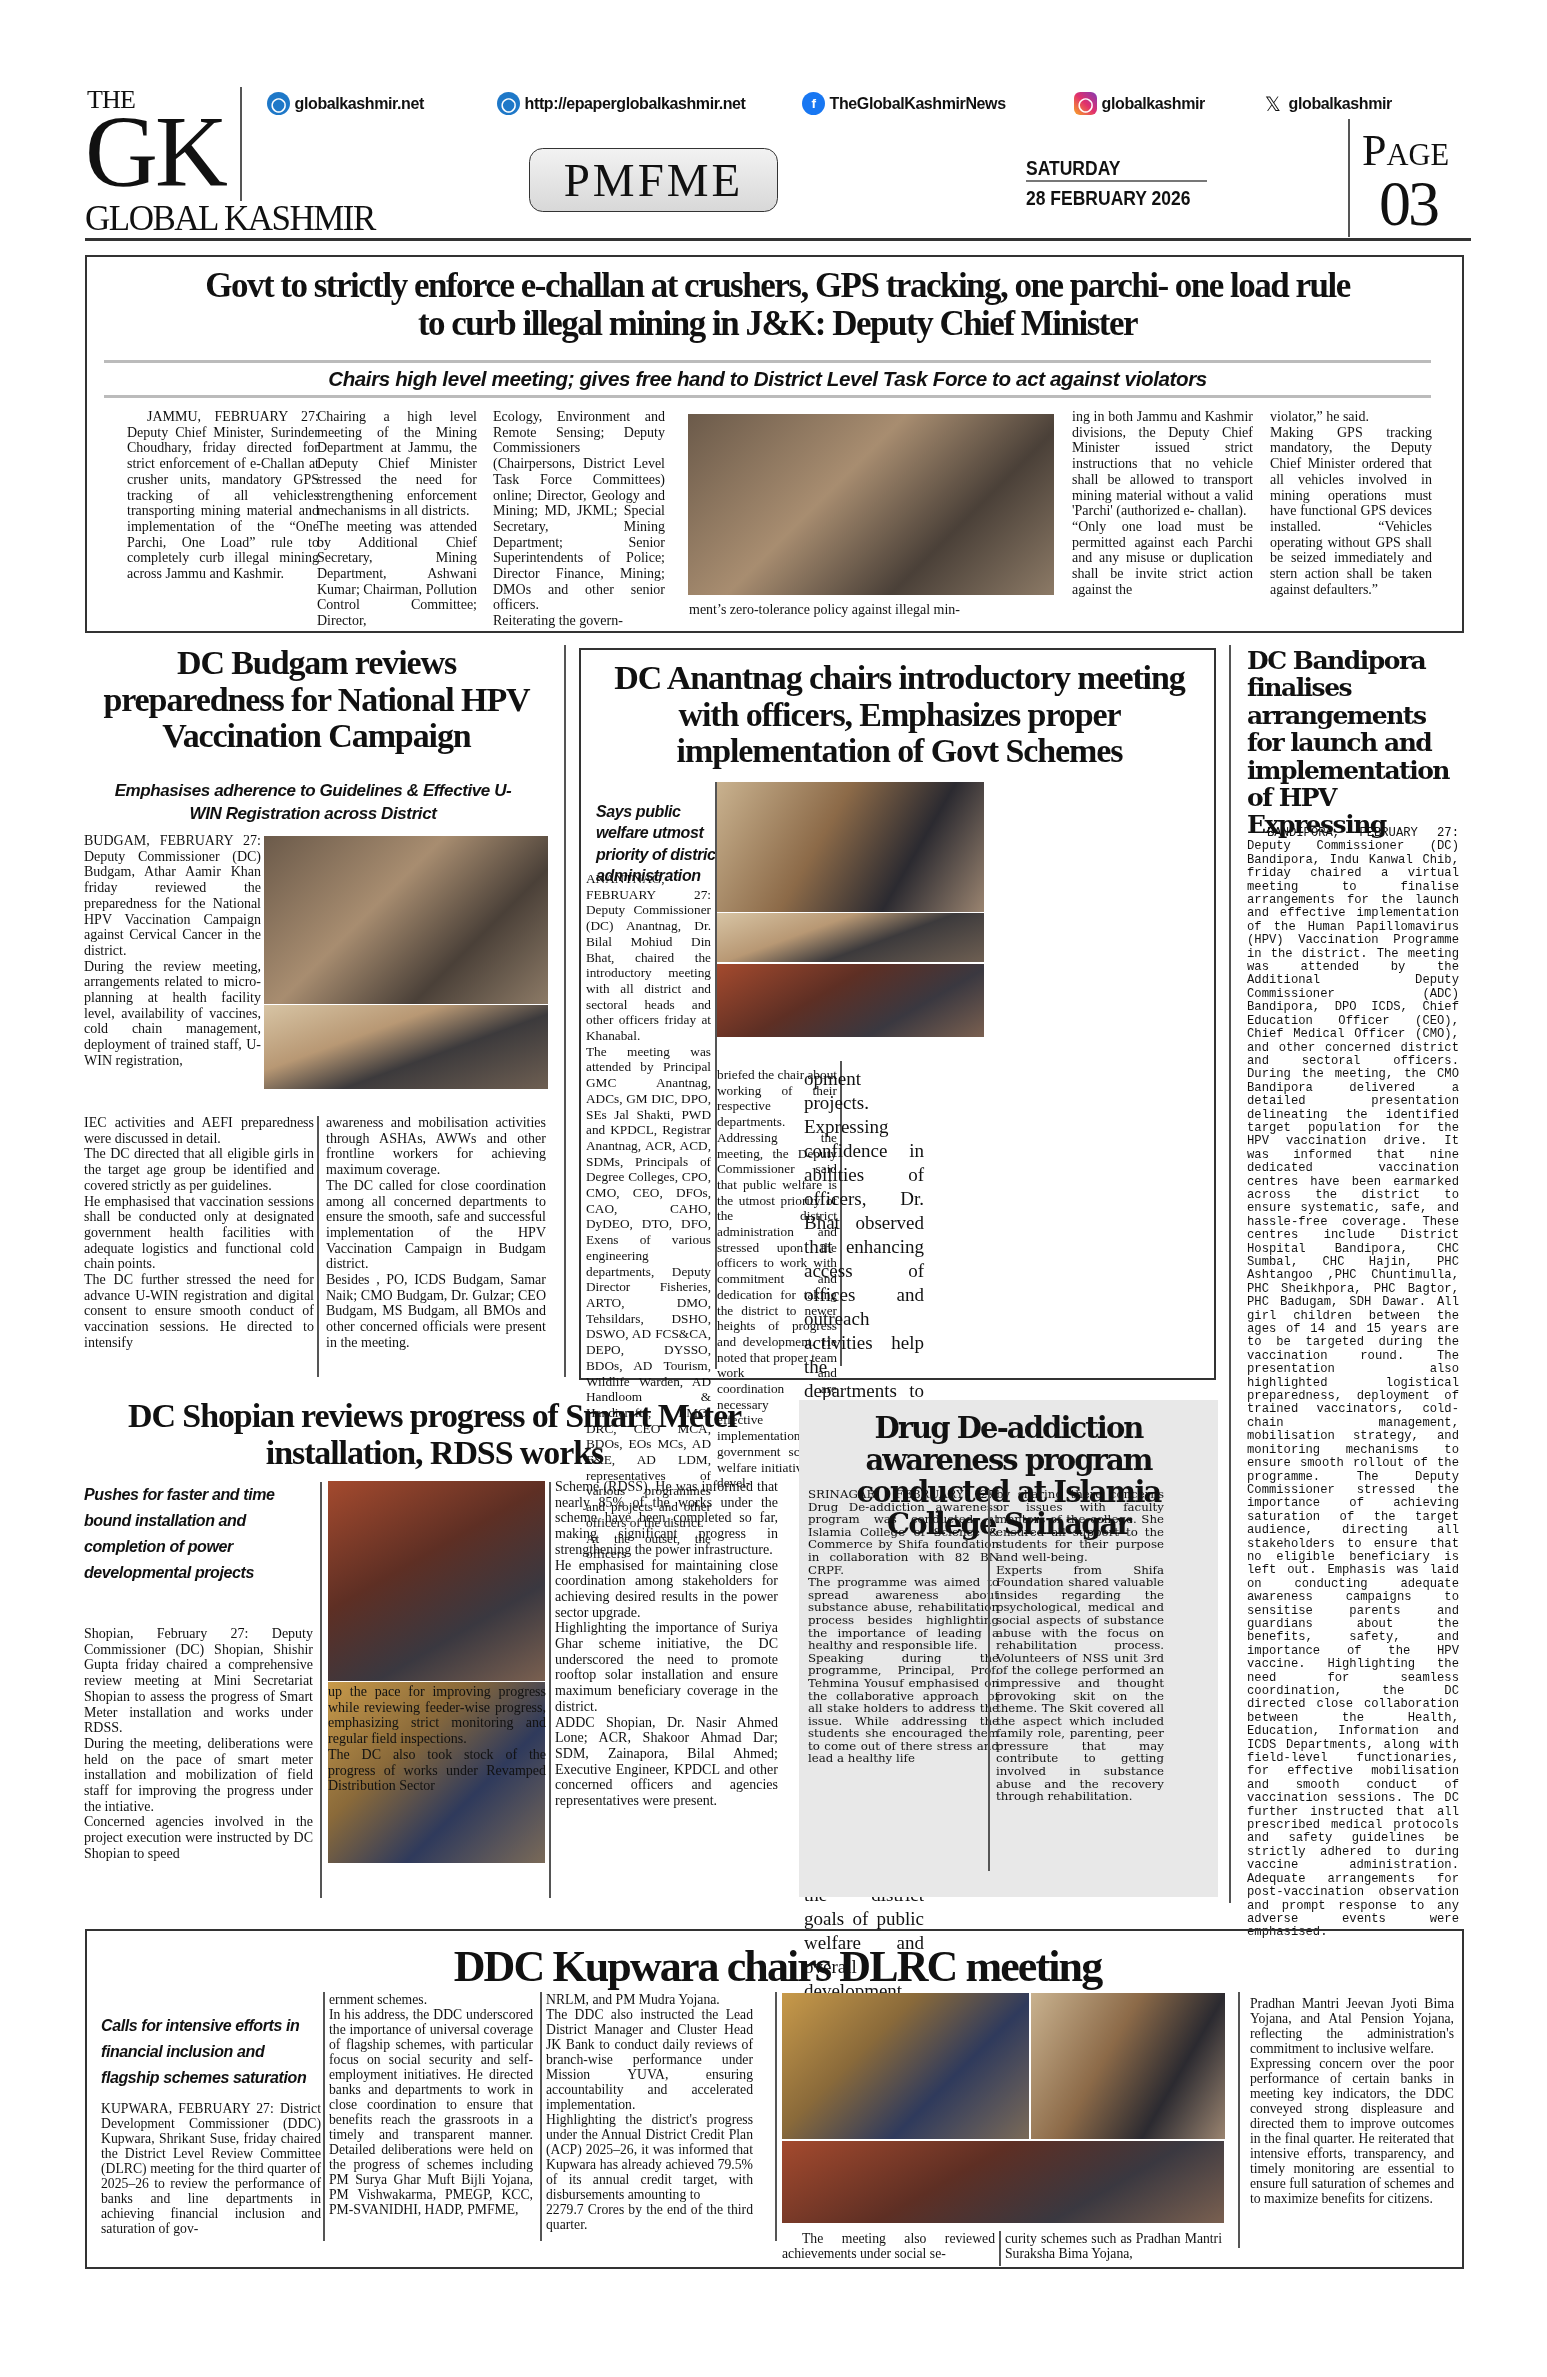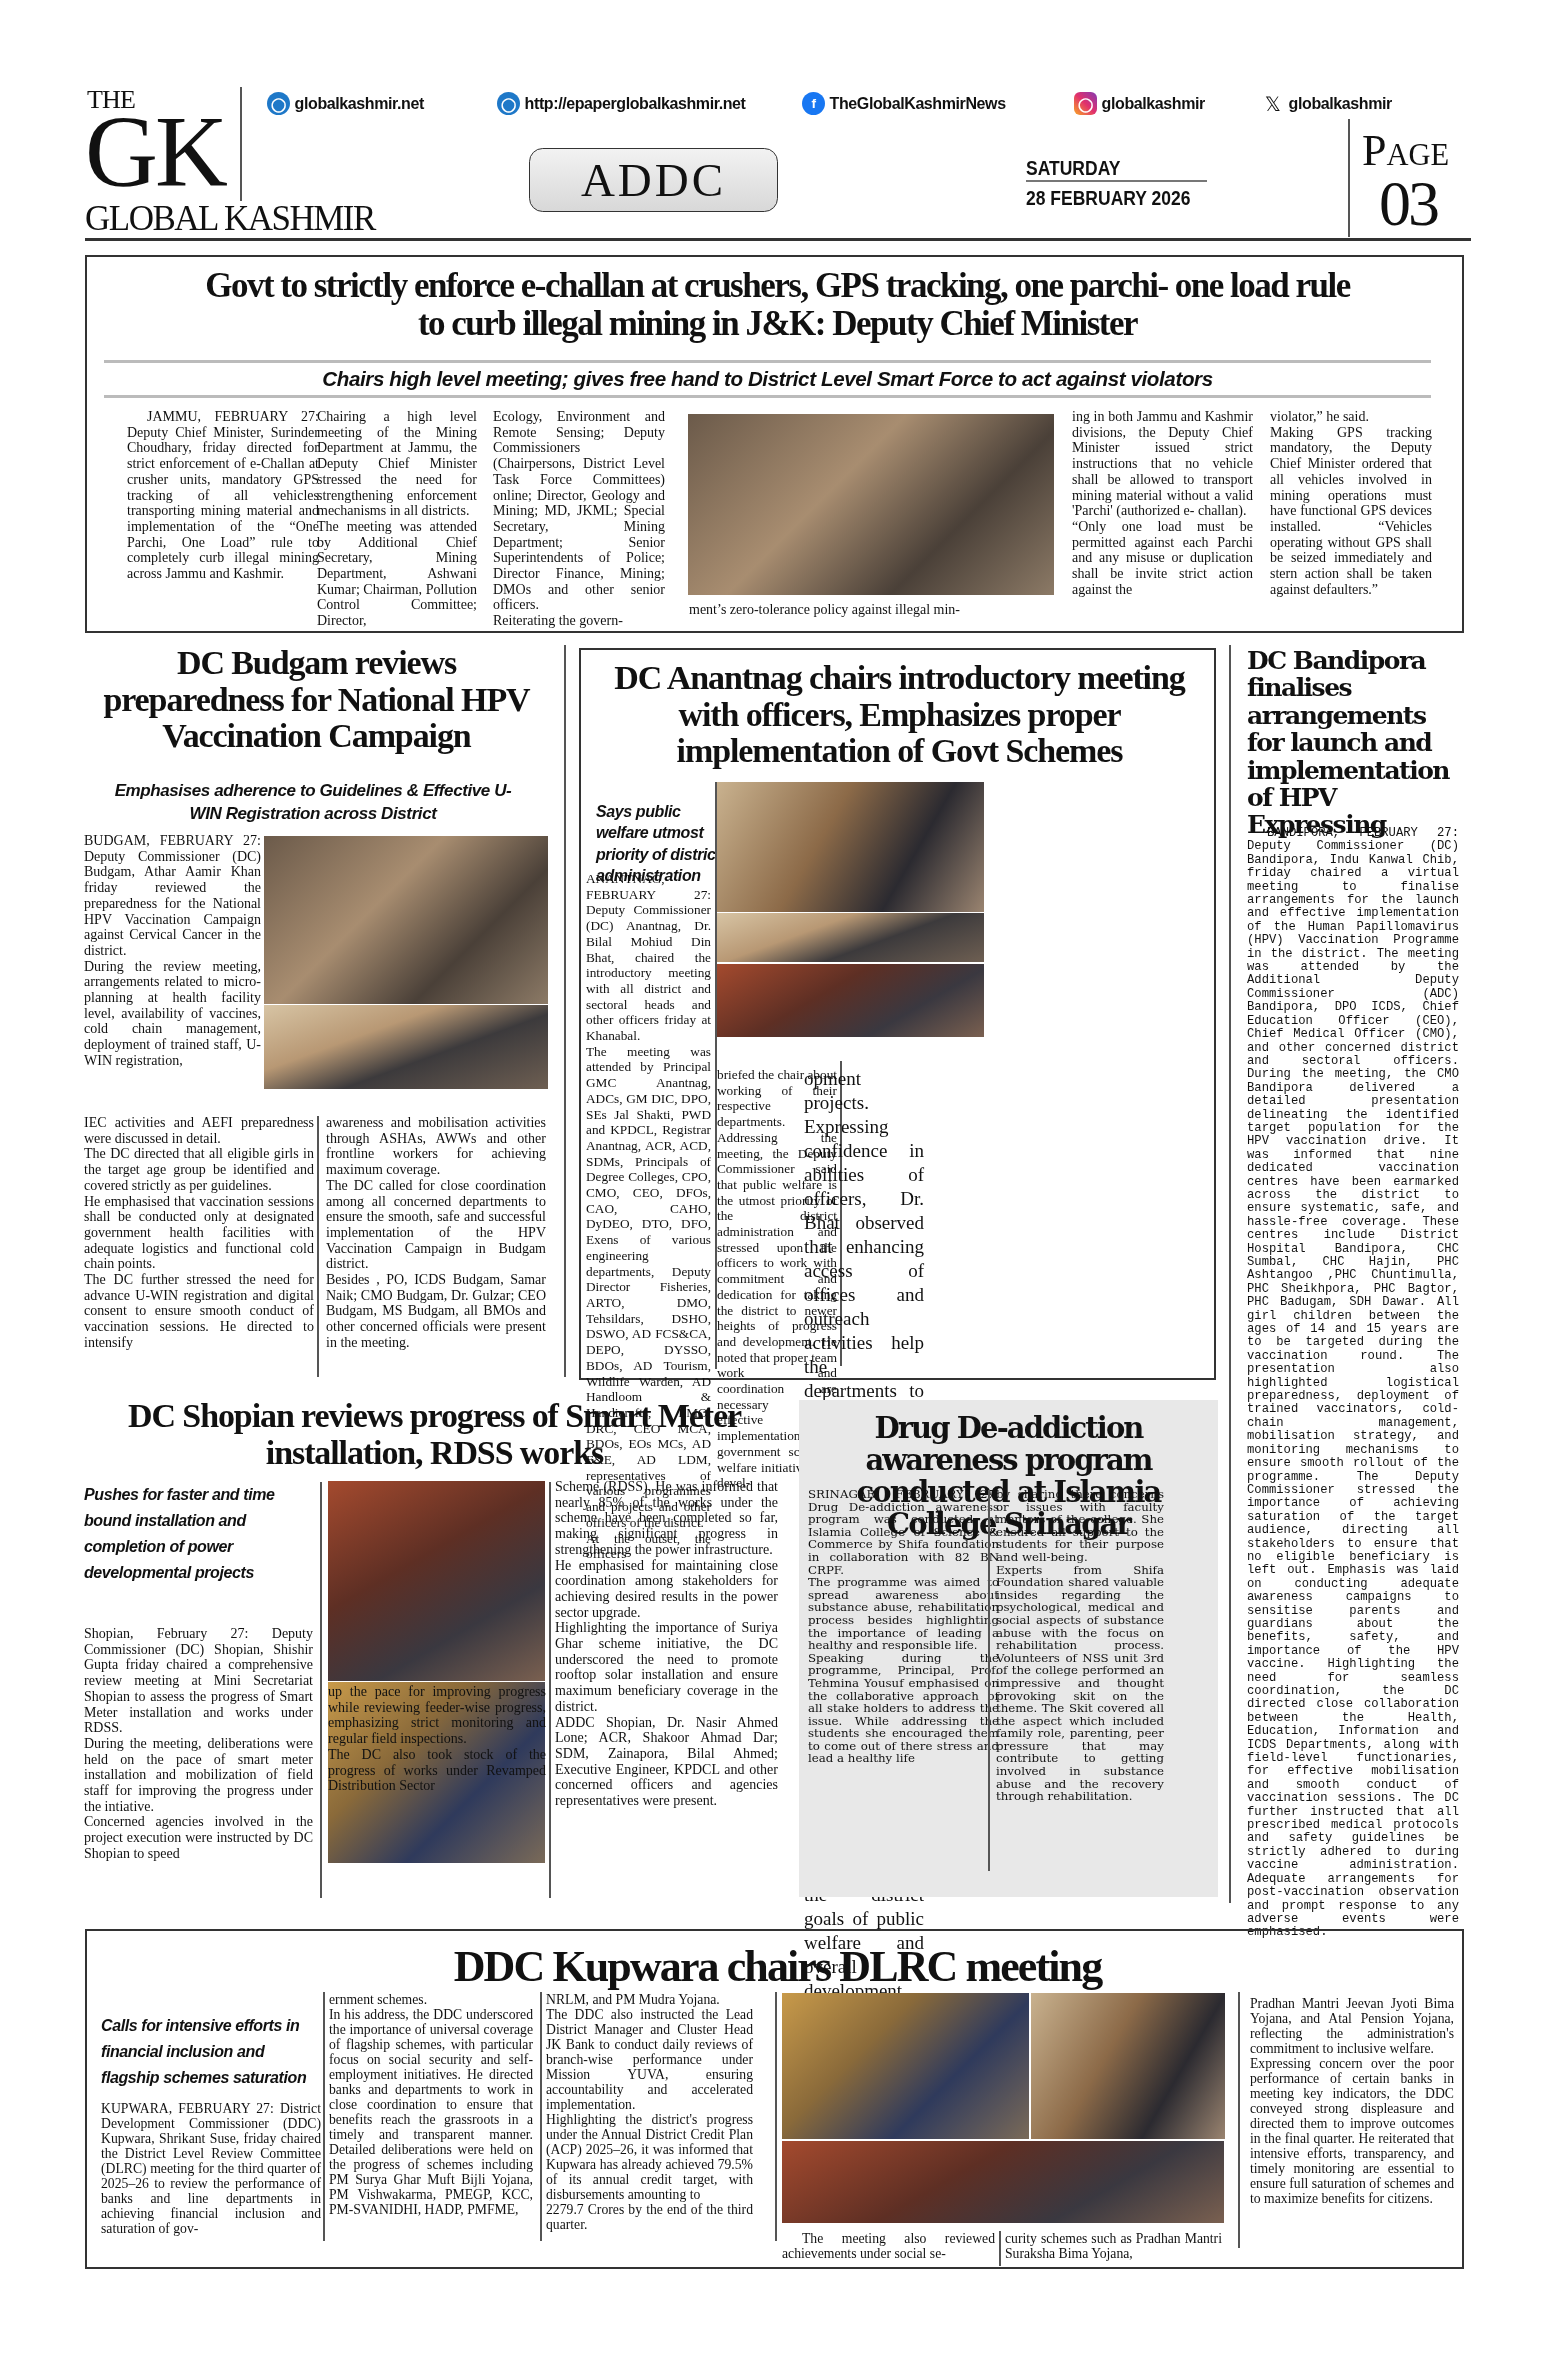--- a/index.html
+++ b/index.html
@@ -62,34 +62,34 @@
 <div class="abs social" style="left:1074px">
   <span class="ico ig">◯</span>
   <span>globalkashmir</span>
 </div>
 <div class="abs social" style="left:1261px">
   <span class="ico xx">𝕏</span>
   <span>globalkashmir</span>
 </div>
 
 <div class="abs newsbox">
-    <span>ADDC</span>
+    <span>PMFME</span>
   </div>
 <div class="abs day">SATURDAY</div>
 <div class="abs dayrule"></div>
 <div class="abs date">28 FEBRUARY 2026</div>
 <div class="abs prule"></div>
 <div class="abs page"><span>P</span><small>AGE</small></div>
 <div class="abs pnum">03</div>
 <div class="abs toprule"></div>
 
 <div class="abs box" style="left:85px;top:255px;width:1379px;height:378px"></div>
 <div class="abs hl" style="left:198px;top:267px;width:1159px;font-size:35px;letter-spacing:-1.5px">Govt to strictly enforce e-challan at crushers, GPS tracking, one parchi- one load rule to curb illegal mining in J&amp;K: Deputy Chief Minister</div>
 <div class="abs" style="left:104px;top:360px;width:1327px;height:3px;background:#bbb"></div>
-<div class="abs sub" style="left:104px;top:367px;width:1327px;font-size:20.6px">Chairs high level meeting; gives free hand to District Level Smart Force to act against violators</div>
+<div class="abs sub" style="left:104px;top:367px;width:1327px;font-size:20.6px">Chairs high level meeting; gives free hand to District Level Task Force to act against violators</div>
 <div class="abs" style="left:104px;top:395px;width:1327px;height:3px;background:#bbb"></div>
 <div class="abs col" style="left:127px;top:409px;width:192px">
     <p>JAMMU, FEBRUARY 27: Deputy Chief Minister, Surinder Choudhary, friday directed for strict enforcement of e-Challan at crusher units, mandatory GPS tracking of all vehicles transporting mining material and implementation of the “One Parchi, One Load” rule to completely curb illegal mining across Jammu and Kashmir.</p>
   </div>
 <div class="abs col" style="left:317px;top:409px;width:160px;white-space:pre-line">Chairing a high level meeting of the Mining Department at Jammu, the Deputy Chief Minister stressed the need for strengthening enforcement mechanisms in all districts.
 The meeting was attended by Additional Chief Secretary, Mining Department, Ashwani Kumar; Chairman, Pollution Control Committee; Director,</div>
 <div class="abs col" style="left:493px;top:409px;width:172px;white-space:pre-line">Ecology, Environment and Remote Sensing; Deputy Commissioners (Chairpersons, District Level Task Force Committees) online; Director, Geology and Mining; MD, JKML; Special Secretary, Mining Department; Senior Superintendents of Police; Director Finance, Mining; DMOs and other senior officers.
 Reiterating the govern-</div>
 <div class="abs photo" style="left:688px;top:414px;width:366px;height:181px"></div>
 <div class="abs col" style="left:689px;top:602px;width:364px;text-align:justify">ment’s zero-tolerance policy against illegal min-</div>

